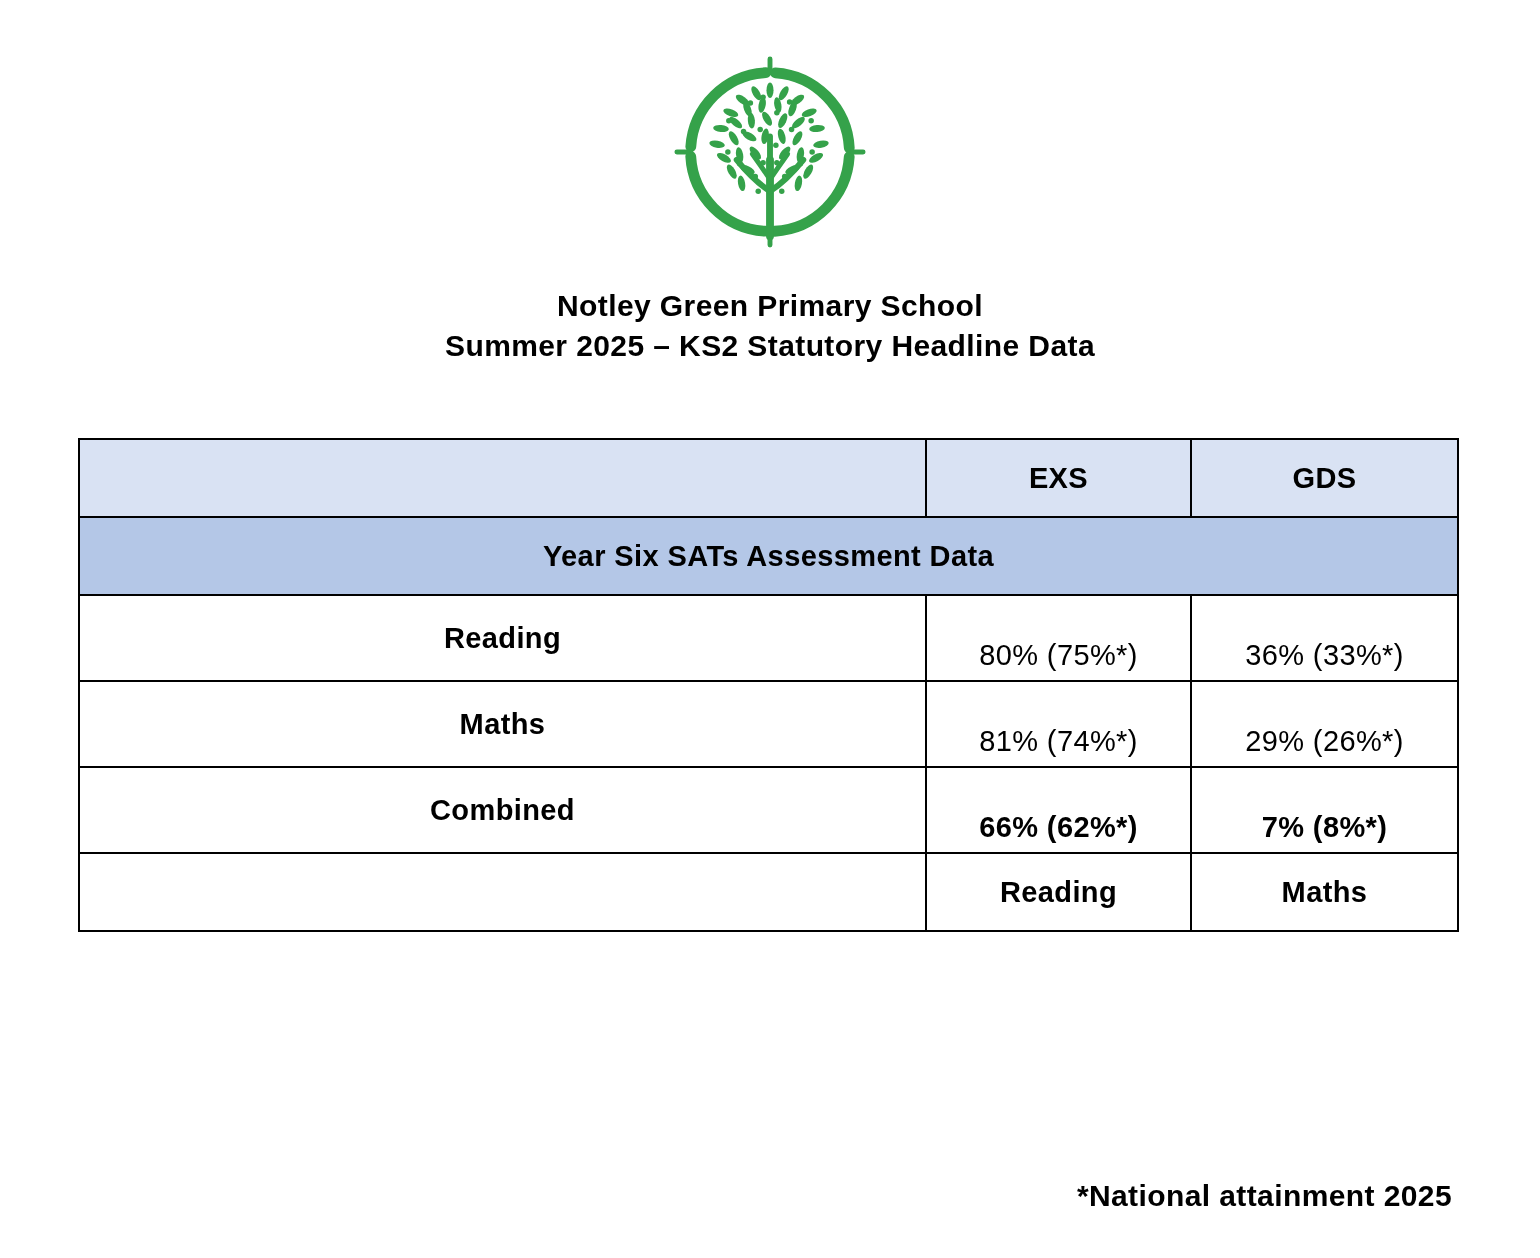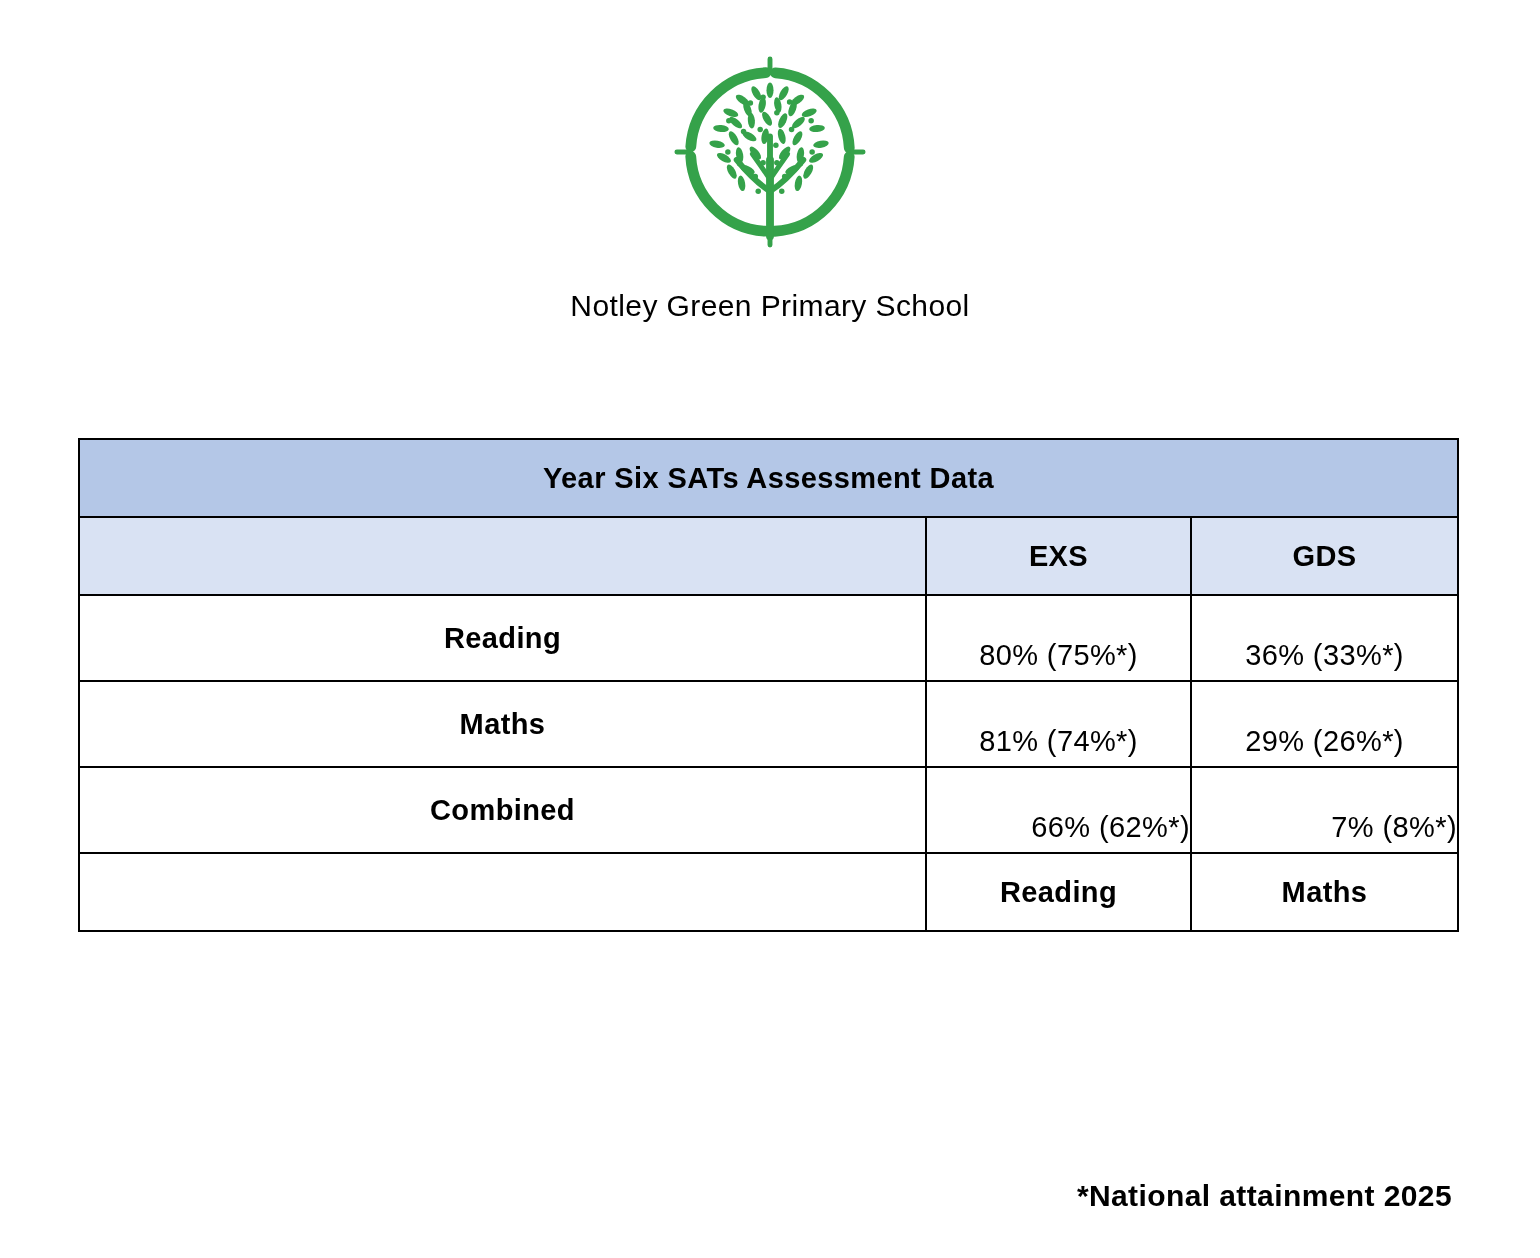--- a/index.html
+++ b/index.html
@@ -18,42 +18,42 @@
     width:196px; height:196px;
   }
   .logo-wrap svg { width:100%; height:100%; display:block; }
   .logo-stroke { stroke:var(--logo-green,#35a24a); fill:none; stroke-linecap:round; }
   .logo-fill   { fill:var(--logo-green,#35a24a); }
 
   
   .title-block {
     position:absolute; top:286px; left:0; width:1540px;
     text-align:center;
-    font-size:30px; font-weight:normal;
+    font-size:30px; font-weight:bold;
     line-height:40px; letter-spacing:0.4px;
   }
 
   
   table.sats {
     position:absolute; left:78px; top:438px;
     width:1379px;
     border-collapse:collapse; table-layout:fixed;
     font-size:29px; letter-spacing:0.4px;
   }
   table.sats td {
     border:2px solid var(--border,#000);
     text-align:center;
     height:76px;
     padding:0;
   }
   .hdr-dark  { background:var(--header-fill,#b4c7e7); font-weight:bold; vertical-align:middle; }
   .hdr-light { background:var(--subheader-fill,#d9e2f3); font-weight:bold; vertical-align:middle; }
   .label-cell { font-weight:bold; vertical-align:middle;margin-top:36px; }
   .value-cell { font-weight:normal; vertical-align:bottom; padding-bottom:8px !important; }
-  .value-cell.bold { font-weight:normal;text-align:right; }
+  .value-cell.bold { font-weight:bold; }
 
   
   .footnote {
     position:absolute; top:1179px; right:88px;
     font-size:30px; letter-spacing:0.4px;
     font-weight:bold;
   }
 </style>
 </head>
 <body>
@@ -134,36 +134,37 @@
       <circle cx="85" cy="125" r="2.8"></circle>
         <circle cx="115" cy="125" r="2.8"></circle>
       <circle cx="88" cy="140" r="2.8"></circle>
         <circle cx="112" cy="140" r="2.8"></circle>
     </g>
   </svg>
 </div>
 
 <div class="title-block">
   <div>Notley Green Primary School</div>
+  <div>Summer 2025 – KS2 Statutory Headline Data</div>
 </div>
 
 <table class="sats">
   <colgroup>
     <col style="width:847px">
       <col style="width:265px">
       <col style="width:267px">
   </colgroup>
   <tbody>
     <tr>
-      <td colspan="3" class="hdr-dark">Year Six SATs Assessment Data</td>
-    </tr>
-    <tr>
       <td class="hdr-light"></td>
       <td class="hdr-light">EXS</td>
       <td class="hdr-light">GDS</td>
+    </tr>
+    <tr>
+      <td colspan="3" class="hdr-dark">Year Six SATs Assessment Data</td>
     </tr>
 
     <tr>
       <td class="label-cell">Reading</td>
       <td class="value-cell">80% (75%*)</td>
       <td class="value-cell">36% (33%*)</td>
     </tr>
     <tr>
       <td class="label-cell">Maths</td>
       <td class="value-cell">81% (74%*)</td>

